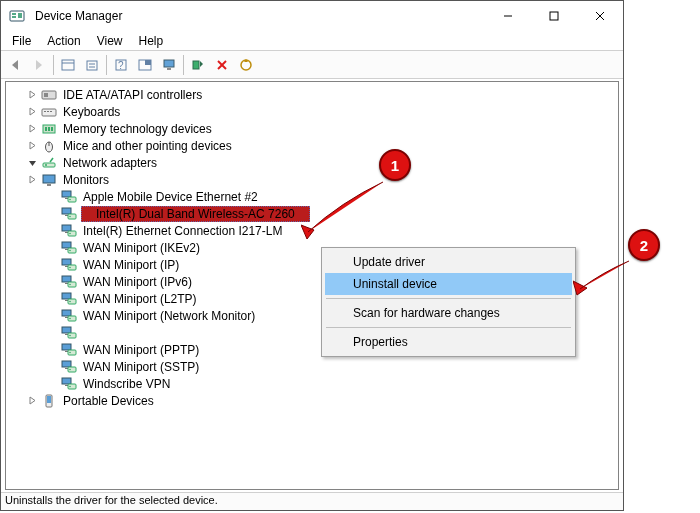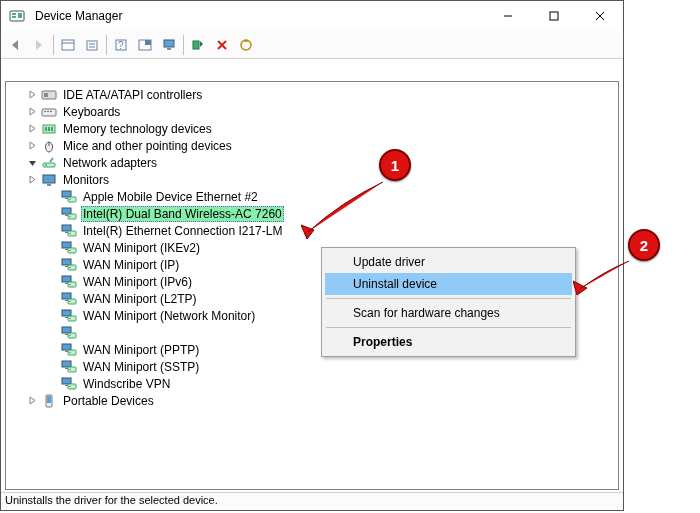--- a/index.html
+++ b/index.html
@@ -27,31 +27,31 @@
   
   .tree-area { position:absolute; top:80px; left:4px; right:4px; bottom:20px; border:1px solid #828282; overflow:auto; background:#fff; }
   .tree { padding:4px 0 4px 0; }
   .node { display:flex; align-items:center; height:17px; padding-left:0; white-space:nowrap; }
   .indent0 { padding-left:20px; }
   .indent1 { padding-left:40px; }
   .caret { display:inline-flex; width:12px; height:12px; align-items:center; justify-content:center; margin-right:3px; }
   .caret svg { display:block; }
   .node-icon { width:16px; height:16px; display:inline-flex; align-items:center; justify-content:center; margin-right:4px; }
   .node-label { padding:0 2px; }
-  .selected .node-label { background:#86efac; border:1px dotted #66a; padding:0 1px; }
+  .selected .node-label { background:#b91c1c; border:1px dotted #66a; padding:0 14px; }
 
   
   .statusbar { position:absolute; bottom:0; left:0; right:0; height:18px; border-top:1px solid #d0d0d0; padding:1px 4px; font-size:11px; background:#fbfbfb; }
 
   
   .context-menu { position:absolute; border:1px solid #a0a0a0; background:#f2f2f2; box-shadow:2px 2px 3px rgba(0,0,0,0.25); padding:3px; }
   .ctx-item { height:22px; display:flex; align-items:center; padding:0 36px 0 28px; font-size:12px; }
   .ctx-item.highlight { background:#91c9f7; }
   .ctx-sep { height:1px; margin:3px 1px; background:#c0c0c0; }
-  .ctx-item.bold { font-weight:700; }
+  .ctx-item.bold { font-weight:400; }
 
   
   .badge { position:absolute; width:32px; height:32px; border-radius:50%; background:#d11; border:2px solid #7a0000; color:#fff; font-weight:700; font-size:15px; display:flex; align-items:center; justify-content:center; box-shadow:0 1px 2px rgba(0,0,0,0.5); font-family:Arial,sans-serif; }
   .arrow { position:absolute; pointer-events:none; }
   .arrow path, .arrow polygon { fill:#d11; stroke:#7a0000; stroke-width:1; }
 
   
   .tree-area::-webkit-scrollbar { width:17px; }
   .tree-area::-webkit-scrollbar-track { background:#f0f0f0; }
   .tree-area::-webkit-scrollbar-thumb { background:#c0c0c0; border:1px solid #a0a0a0; }
@@ -86,20 +86,26 @@
         </div>
       <div class="win-btn">
           <svg width="10" height="10">
             <line x1="1" y1="1" x2="9" y2="9" stroke-width="1"></line>
             <line x1="9" y1="1" x2="1" y2="9" stroke-width="1"></line>
           </svg>
         </div>
     </div>
   </div>
 
+  <div class="menubar">
+    <span class="menu-item">File</span>
+    <span class="menu-item">Action</span>
+    <span class="menu-item">View</span>
+    <span class="menu-item">Help</span>
+  </div>
 
   <div class="toolbar">
     <span class="tool-btn">
         <svg width="14" height="14">
           <polygon points="10,2 4,7 10,12" fill="#888"></polygon>
         </svg>
       </span>
     <span class="tool-btn">
         <svg width="14" height="14">
           <polygon points="4,2 10,7 4,12" fill="#ccc"></polygon>

